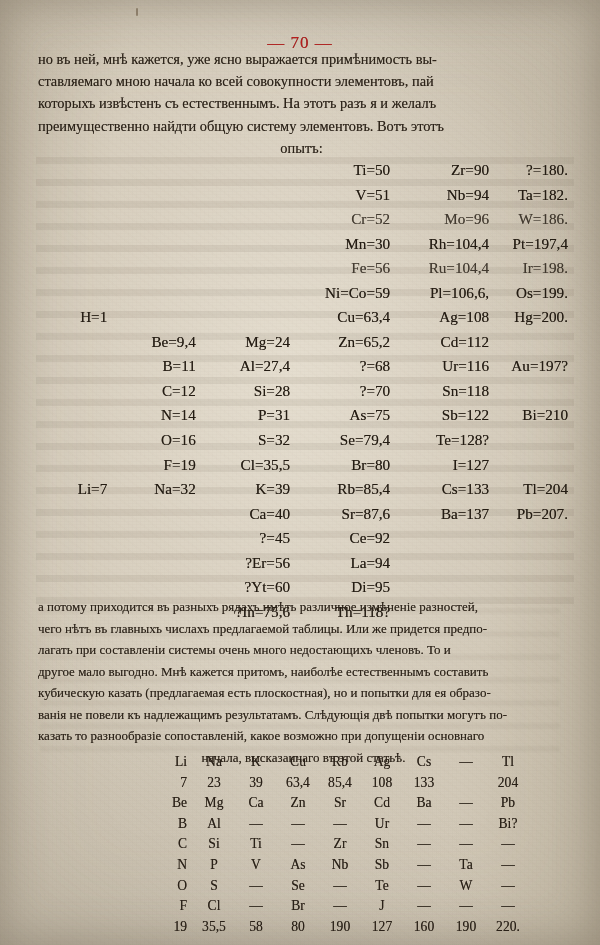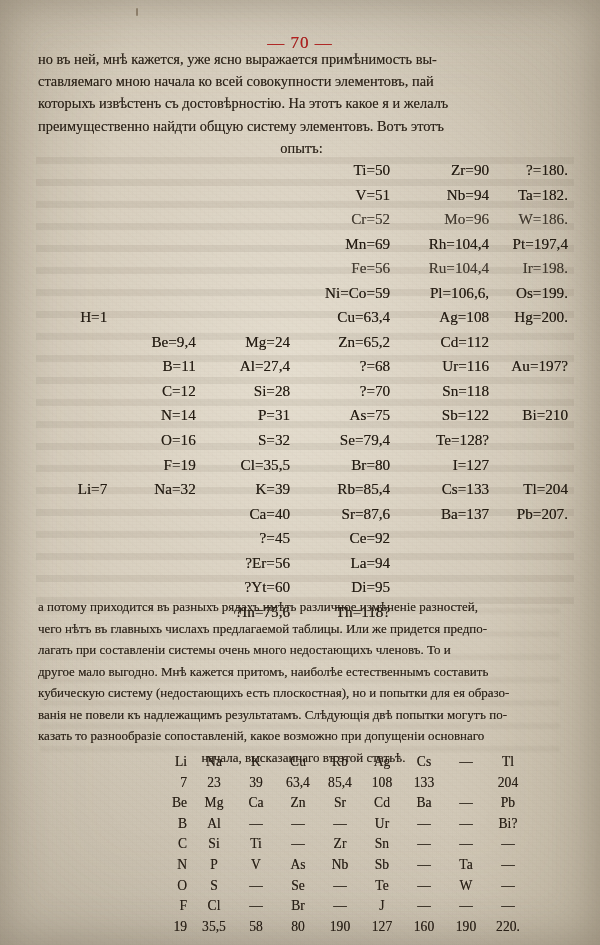--- a/index.html
+++ b/index.html
@@ -195,21 +195,21 @@
   <div class="pagenum">— 70 —</div>
 
   <div class="para top">
     <div class="jline">
         <span>но въ ней, мнѣ кажется, уже ясно выражается примѣнимость вы-</span>
       </div>
     <div class="jline">
         <span>ставляемаго мною начала ко всей совокупности элементовъ, пай</span>
       </div>
     <div class="jline">
-        <span>которыхъ извѣстенъ съ достовѣрностію. На этотъ какое я и желалъ</span>
+        <span>которыхъ извѣстенъ съ естественнымъ. На этотъ разъ я и желалъ</span>
       </div>
     <div class="jline">
         <span>преимущественно найдти общую систему элементовъ. Вотъ этотъ</span>
       </div>
     <div class="jline last">
         <span>опытъ:</span>
       </div>
   </div>
 
   <div id="main-table">
@@ -234,21 +234,21 @@
         <div class="c c1 ink-light"></div>
         <div class="c c2 ink-light"></div>
         <div class="c c3 ink-light">Cr=52</div>
         <div class="c c4 ink-light">Mo=96</div>
         <div class="c c5 ink-light">W=186.</div>
       </div>
       <div class="row">
         <div class="c c0"></div>
         <div class="c c1"></div>
         <div class="c c2"></div>
-        <div class="c c3">Mn=69</div>
+        <div class="c c3">Mn=30</div>
         <div class="c c4">Rh=104,4</div>
         <div class="c c5">Pt=197,4</div>
       </div>
       <div class="row">
         <div class="c c0 ink-light"></div>
         <div class="c c1 ink-light"></div>
         <div class="c c2 ink-light"></div>
         <div class="c c3 ink-light">Fe=56</div>
         <div class="c c4 ink-light">Ru=104,4</div>
         <div class="c c5 ink-light">Ir=198.</div>
@@ -374,21 +374,21 @@
     <div class="jline">
         <span>чего нѣтъ въ главныхъ числахъ предлагаемой таблицы. Или же придется предпо-</span>
       </div>
     <div class="jline">
         <span>лагать при составленіи системы очень много недостающихъ членовъ. То и</span>
       </div>
     <div class="jline">
         <span>другое мало выгодно. Мнѣ кажется притомъ, наиболѣе естественнымъ составить</span>
       </div>
     <div class="jline">
-        <span>кубическую систему (недостающихъ есть плоскостная), но и попытки для ея образо-</span>
+        <span>кубическую казать (предлагаемая есть плоскостная), но и попытки для ея образо-</span>
       </div>
     <div class="jline">
         <span>ванія не повели къ надлежащимъ результатамъ. Слѣдующія двѣ попытки могутъ по-</span>
       </div>
     <div class="jline">
         <span>казать то разнообразіе сопоставленій, какое возможно при допущеніи основнаго</span>
       </div>
     <div class="jline last">
         <span>начала, высказаннаго въ этой статьѣ.</span>
       </div>

